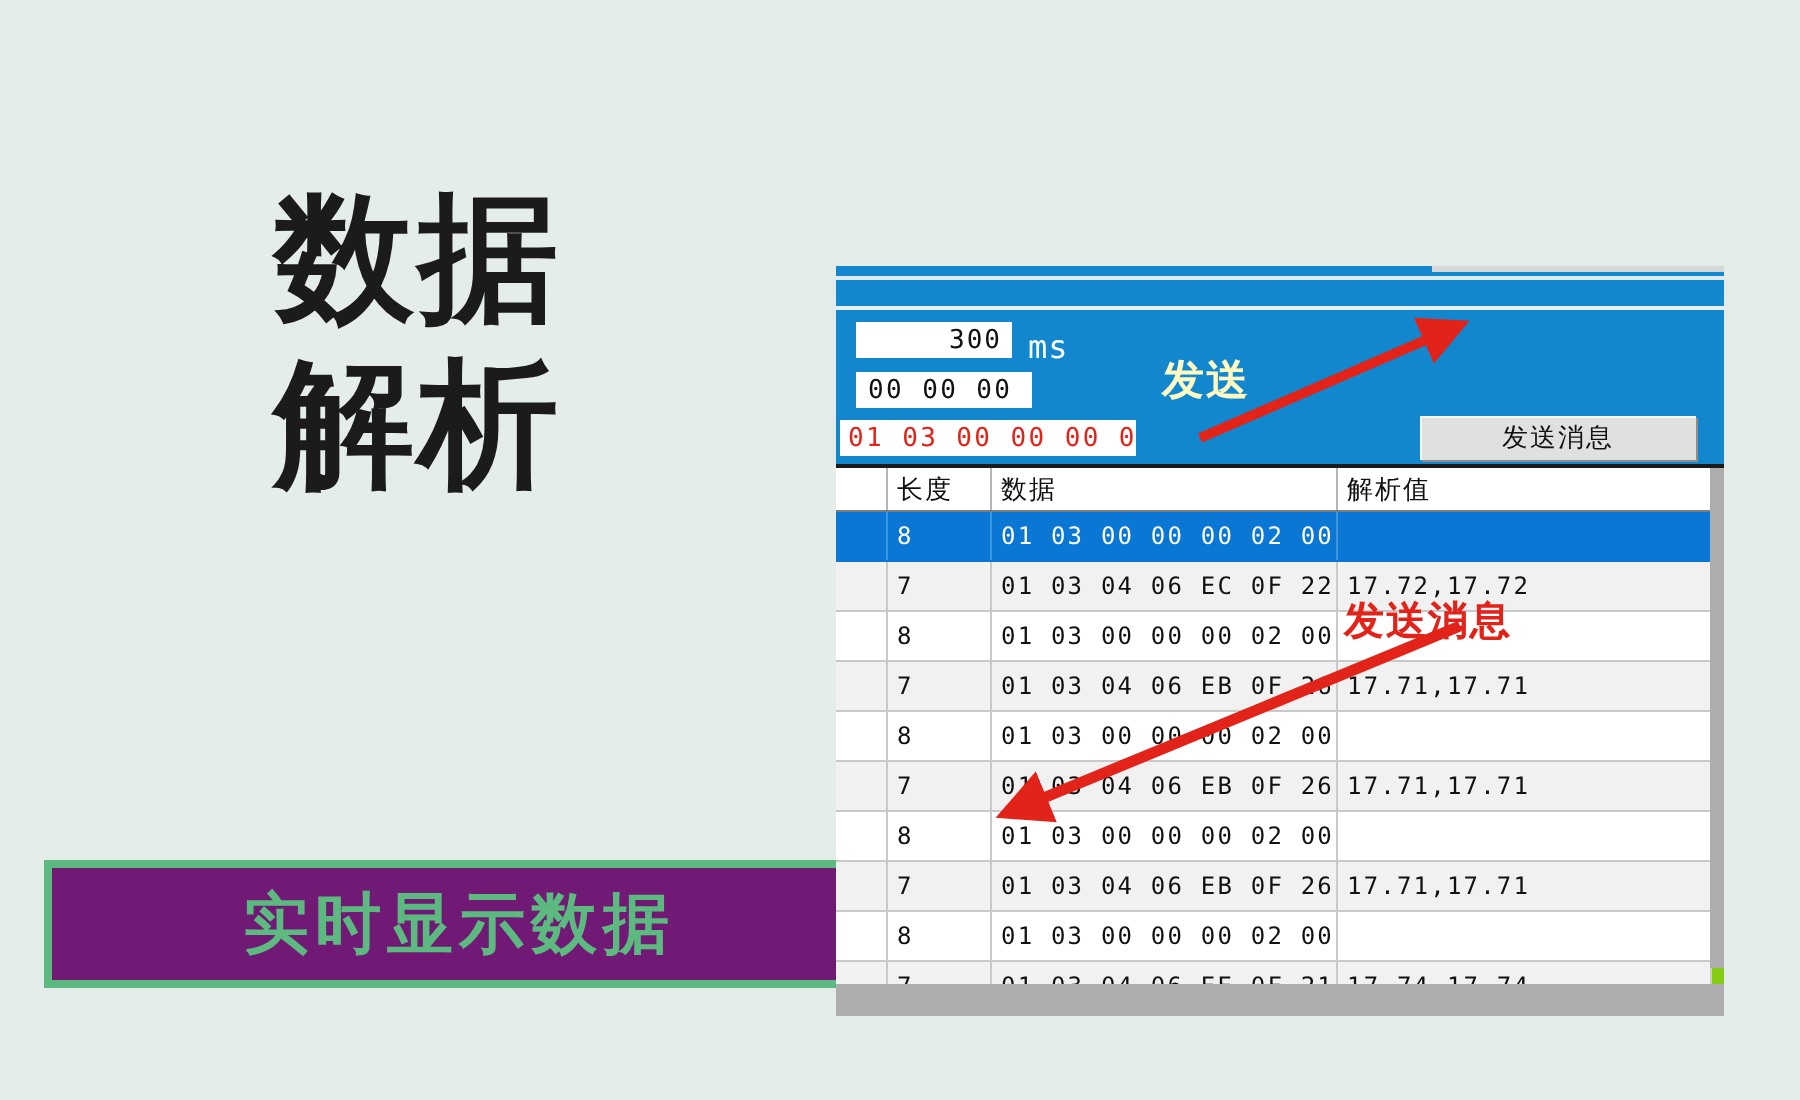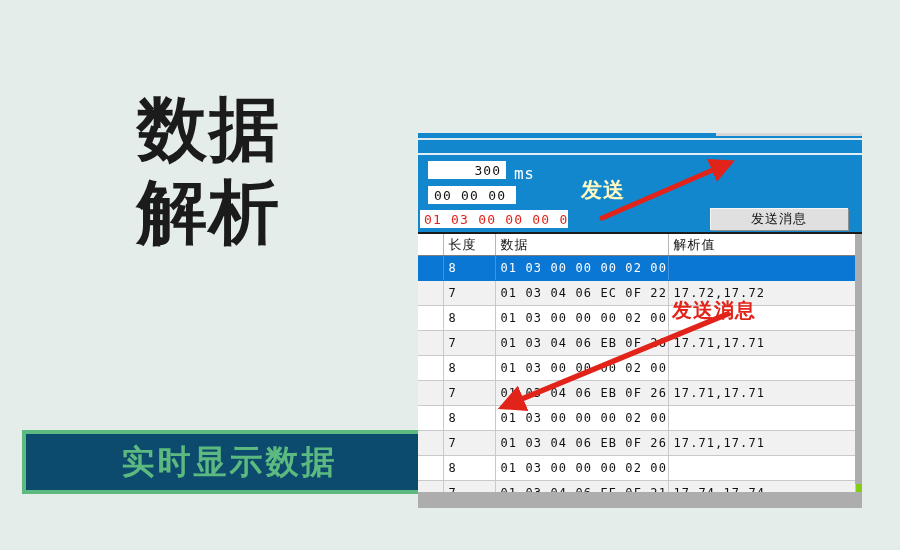--- a/index.html
+++ b/index.html
@@ -53,21 +53,21 @@
     white-space: nowrap;
   }
   #promo-badge {
     position: absolute;
     left: 22px;
     top: 430px;
     width: 415px;
     height: 64px;
     box-sizing: border-box;
     border: 4px solid #5cb97f;
-    background: #0c4a6e;
+    background: #701a75;
     display: flex;
     align-items: center;
     justify-content: center;
   }
   #promo-badge-label {
     color: #5cb97f;
     font-weight: bold;
     font-size: 33px;
     letter-spacing: 3px;
     white-space: nowrap;

